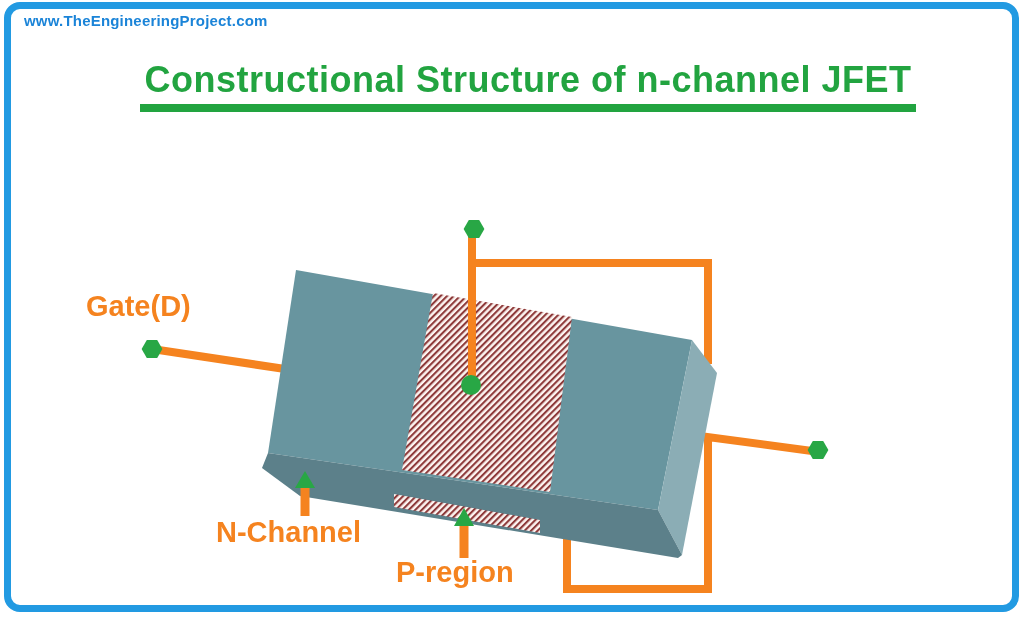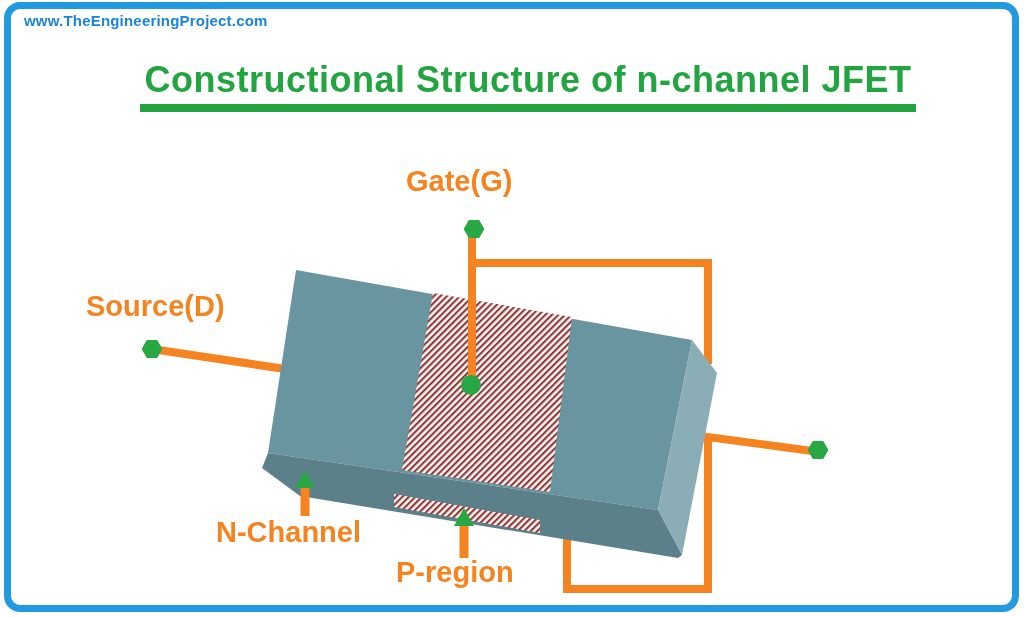--- a/index.html
+++ b/index.html
@@ -89,18 +89,17 @@
     <g>
       <path class="shaft" d="M305,516 V487"></path>
       <polygon points="295,488 315,488 305,471" class="green-shape"></polygon>
     </g>
     <g>
       <path class="shaft" d="M464,558 V525"></path>
       <polygon points="454,526 474,526 464,508" class="green-shape"></polygon>
     </g>
   </svg>
 
-  <div class="pin-label" id="gate-label">Gate(G)</div>
-  <div class="pin-label" id="drain-label">Source(D)</div>
+  <div class="pin-label" id="drain-label">Gate(D)</div>
   <div class="pin-label" id="n-channel-label">N-Channel</div>
   <div class="pin-label" id="p-region-label">P-region</div>
 
 </div>
 
 </body></html>

